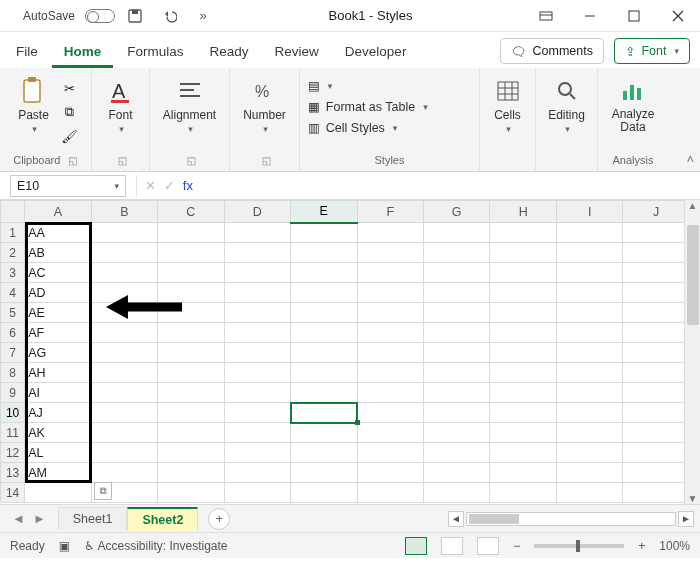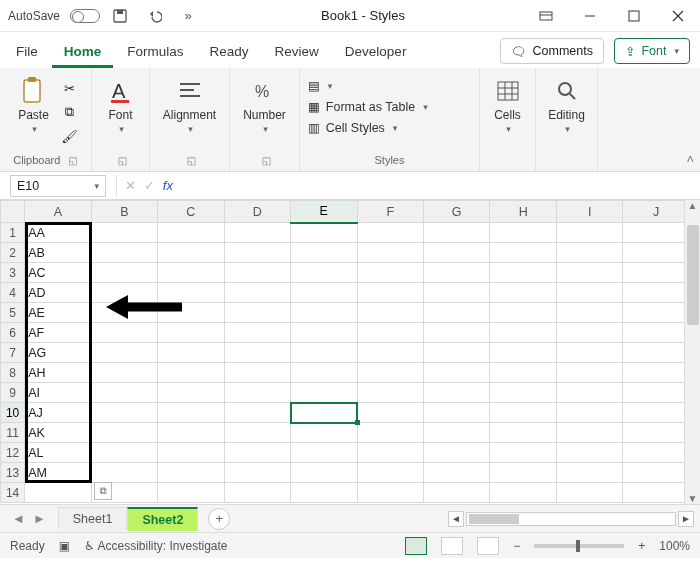--- a/index.html
+++ b/index.html
@@ -1,20 +1,20 @@
 <!DOCTYPE html>
 <html><head>
 <meta charset="utf-8">
 <style>
   * { box-sizing: border-box; margin: 0; padding: 0; font-family: "Segoe UI", Arial, sans-serif; }
   body { width: 700px; height: 584px; background: #fff; overflow: hidden; font-size: 13px; color: #222; }
 
   
   .titlebar { height: 32px; background: #fff; display: flex; align-items: center; border-bottom: 1px solid #e5e5e5; }
-  .titlebar .left { display:flex; align-items:center; gap:6px; padding-left:8px; }
+  .titlebar .left { display:flex; align-items:center; gap:6px; padding-left:23px; }
   .autosave { font-size:12px; color:#444; }
   .toggle-off { display:inline-block; width:30px; height:14px; border:1px solid #777; border-radius:8px; position:relative; vertical-align:middle; margin-left:4px;}
   .toggle-off::before { content:""; position:absolute; left:1px; top:1px; width:10px; height:10px; border:1px solid #777; border-radius:50%; background:#fff;}
   .qat-btn { width:28px; height:24px; display:flex; align-items:center; justify-content:center; color:#555; }
   .titlebar .center { flex:1; text-align:center; font-size:13px; color:#222; }
   .titlebar .right { display:flex; align-items:center; }
   .winbtn { width:44px; height:32px; display:flex; align-items:center; justify-content:center; color:#333; }
 
   
   .tabs { height:36px; display:flex; align-items:flex-end; padding:0 4px; gap:2px; background:#fff;}
@@ -33,21 +33,21 @@
   .bigbtn .ic { width:30px; height:30px; display:flex; align-items:center; justify-content:center; }
   .smallcol { display:flex; flex-direction:column; gap:4px; padding-top:4px;}
   .smallbtn { width:20px; height:20px; display:flex; align-items:center; justify-content:center;}
   .menucol { display:flex; flex-direction:column; gap:6px; font-size:12.5px; color:#333; padding:4px 2px;}
   .menucol .row { display:flex; align-items:center; gap:6px; }
   .dlg { font-size:10px; color:#888; margin-left:4px;}
   .collapse { position:absolute; right:6px; bottom:4px; color:#777;}
 
   
   .fxbar { height:28px; display:flex; align-items:center; border-bottom:1px solid #dcdcdc; background:#fff;}
-  .namebox { width:96px; height:22px; border:1px solid #ccc; margin:0 10px; display:flex; align-items:center; padding:0 6px; font-size:12.5px; justify-content:space-between; background:#fff;}
+  .namebox { width:116px; height:22px; border:1px solid #ccc; margin:0 10px; display:flex; align-items:center; padding:0 6px; font-size:12.5px; justify-content:space-between; background:#fff;}
   .fxctrl { display:flex; align-items:center; gap:8px; color:#bbb; padding:0 8px; border-left:1px solid #e4e4e4; height:22px;}
   .fxinput { flex:1; height:22px; border:none; padding:0 6px; font-size:12.5px; }
 
   
   .gridwrap { position:relative; height:304px; overflow:hidden; background:#fff;}
   table.grid { border-collapse:collapse; table-layout:fixed; width: 690px;}
   .grid th, .grid td { border:1px solid #d9d9d9; height:20px; font-size:12.5px; padding:0 3px; font-weight:400;}
   .grid thead th { background:#f0f0f0; color:#555; text-align:center; height:22px;}
   .grid tbody th { background:#f0f0f0; color:#555; text-align:center; width:24px; font-size:12px;}
   .corner { background:#f0f0f0; width:24px;}
@@ -57,21 +57,21 @@
   .thickbox { position:absolute; border:3px solid #000; pointer-events:none;}
   .arrow { position:absolute; font-size:28px; font-weight:bold; pointer-events:none;}
   .vscroll { position:absolute; right:0; top:0; width:16px; height:100%; background:#f1f1f1; border-left:1px solid #ddd; display:flex; flex-direction:column; align-items:center; justify-content:space-between; font-size:10px; color:#777;}
   .vscroll .thumb{ width:12px; height:100px; background:#ccc; border-radius:2px; margin-top:14px;}
   .autofill-tag{position:absolute;width:18px;height:18px;border:1px solid #bbb;background:#fff;display:flex;align-items:center;justify-content:center;font-size:10px;color:#666;}
 
   
   .sheetbar { height:28px; background:#f4f4f4; border-top:1px solid #dcdcdc; display:flex; align-items:center; }
   .sheetnav { display:flex; gap:8px; padding:0 12px; color:#888;}
   .sheettab { padding:4px 14px; font-size:12.5px; border:1px solid #ddd; border-bottom:none; background:#f0f0f0; color:#555;}
-  .sheettab.active { background:#bef264; color:#107c41; font-weight:600; border-top:2px solid #107c41;}
+  .sheettab.active { background:#fef9c3; color:#107c41; font-weight:600; border-top:2px solid #107c41;}
   .addsheet { width:22px; height:22px; border:1px solid #ccc; border-radius:50%; display:flex; align-items:center; justify-content:center; margin-left:10px; color:#666; background:#fff;}
   .hscroll { flex:1; display:flex; align-items:center; justify-content:flex-end; padding:0 6px; gap:2px;}
   .hscroll .track{ width:210px; height:14px; border:1px solid #ccc; background:#fff; position:relative;}
   .hscroll .thumb{ position:absolute; left:2px; top:1px; width:50px; height:10px; background:#ccc;}
   .arrbtn{width:16px;height:16px;border:1px solid #ccc;display:flex;align-items:center;justify-content:center;font-size:10px;background:#fff;color:#555;}
 
   
   .statusbar { height:26px; background:#f4f4f4; border-top:1px solid #dcdcdc; display:flex; align-items:center; padding:0 10px; font-size:12px; color:#555; gap:14px;}
   .statusbar .spacer{flex:1;}
   .viewbtn{width:22px;height:18px;border:1px solid #ccc;background:#fff;}
@@ -274,33 +274,50 @@
               <path d="M14 14l5 5" stroke="#555" stroke-width="2"></path>
             </svg>
           </div>
           <span>Editing</span>
           <span class="caret">▾</span>
         </div>
       </div>
     <div class="label"></div>
   </div>
 
+  <div class="group" style="width:70px;border-right:none">
+    <div class="body">
+        <div class="bigbtn">
+          <div class="ic">
+            <svg width="26" height="24">
+              <rect x="3" y="12" width="4" height="9" fill="#3a7"></rect>
+              <rect x="10" y="6" width="4" height="15" fill="#3a7"></rect>
+              <rect x="17" y="9" width="4" height="12" fill="#3a7"></rect>
+            </svg>
+          </div>
+          <span style="text-align:center;line-height:1.1">Analyze Data</span>
+        </div>
+      </div>
+    <div class="label">
+        <span>Analysis</span>
+      </div>
+  </div>
 
   <div class="collapse">˄</div>
 </div>
 
 <div class="fxbar">
   <div class="namebox">
     <span>E10</span>
     <span class="caret">▾</span>
   </div>
   <div class="fxctrl">
     <span>✕</span>
     <span>✓</span>
-    <span style="font-style:italic;color:#1d4ed8">fx</span>
+    <span style="color:#1d4ed8">fx</span>
   </div>
   <input class="fxinput" style="">
 </div>
 
 <div class="gridwrap">
   <table class="grid" id="grid">
       <thead>
         <tr>
           <th class="corner"></th>
           <th style="width:66px" class="">A</th>

